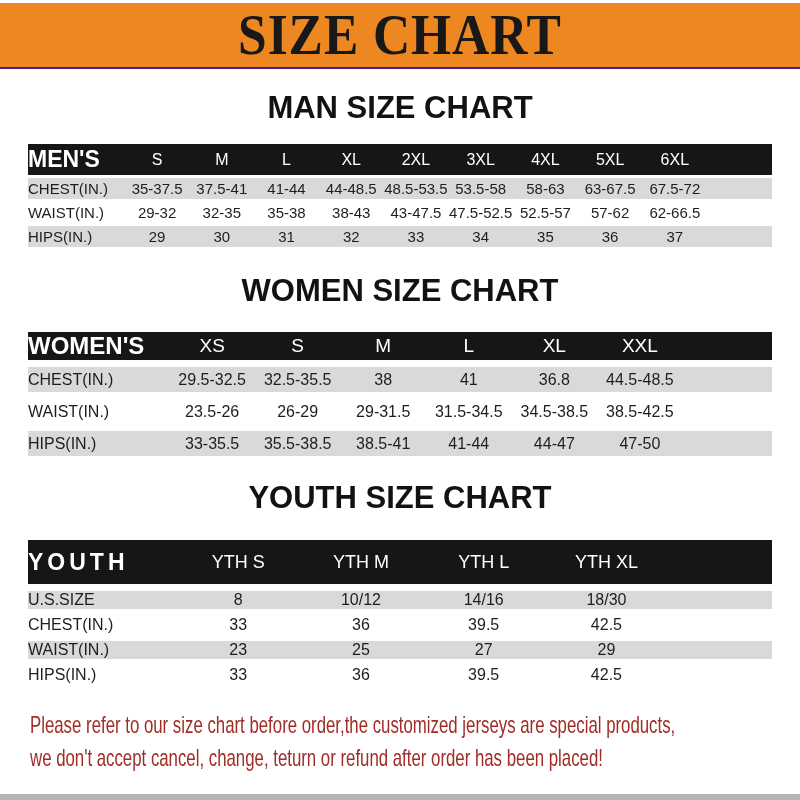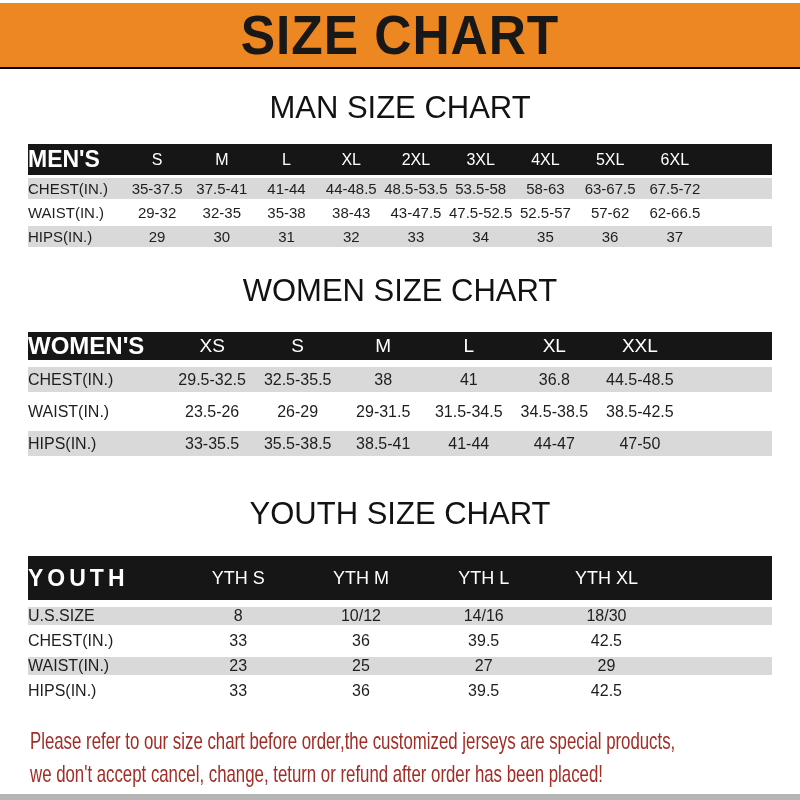--- a/index.html
+++ b/index.html
@@ -12,47 +12,48 @@
     font-family: "Liberation Sans", sans-serif;
     color: #1c1c1c;
     position: relative;
   }
 
   
   .banner {
     margin-top: 3px;
     height: 64px;
     background: #ED8722;
-    border-bottom: 2px solid #000000;
+    border-bottom: 2px solid #4c1d95;
     display: flex;
     align-items: center;
     justify-content: center;
+    font-family: Liberation Serif, serif;
   }
   .banner-title {
     font-size: 56px;
     font-weight: bold;
     letter-spacing: 1px;
     color: #181818;
     display: inline-block;
     transform: scaleX(0.92);
     line-height: 1;
   }
 
   
   h2.section-heading {
     text-align: center;
     font-size: 31px;
-    font-weight: normal;
+    font-weight: bold;
     color: #121212;
     letter-spacing: 0px;
     margin: 0;
   }
   .sec-man h2.section-heading    { margin: 21px 0 15px; }
   .sec-women h2.section-heading  { margin: 23px 2px 16px; }
-  .sec-youth h2.section-heading  { margin: 33px 0 17px; }
+  .sec-youth h2.section-heading  { margin: 17px 0 17px; }
 
   
   table.size-table {
     width: 744px;
     margin: 0 auto;
     border-collapse: separate;
     table-layout: fixed;
   }
   table.size-table th, table.size-table td {
     padding: 0;

